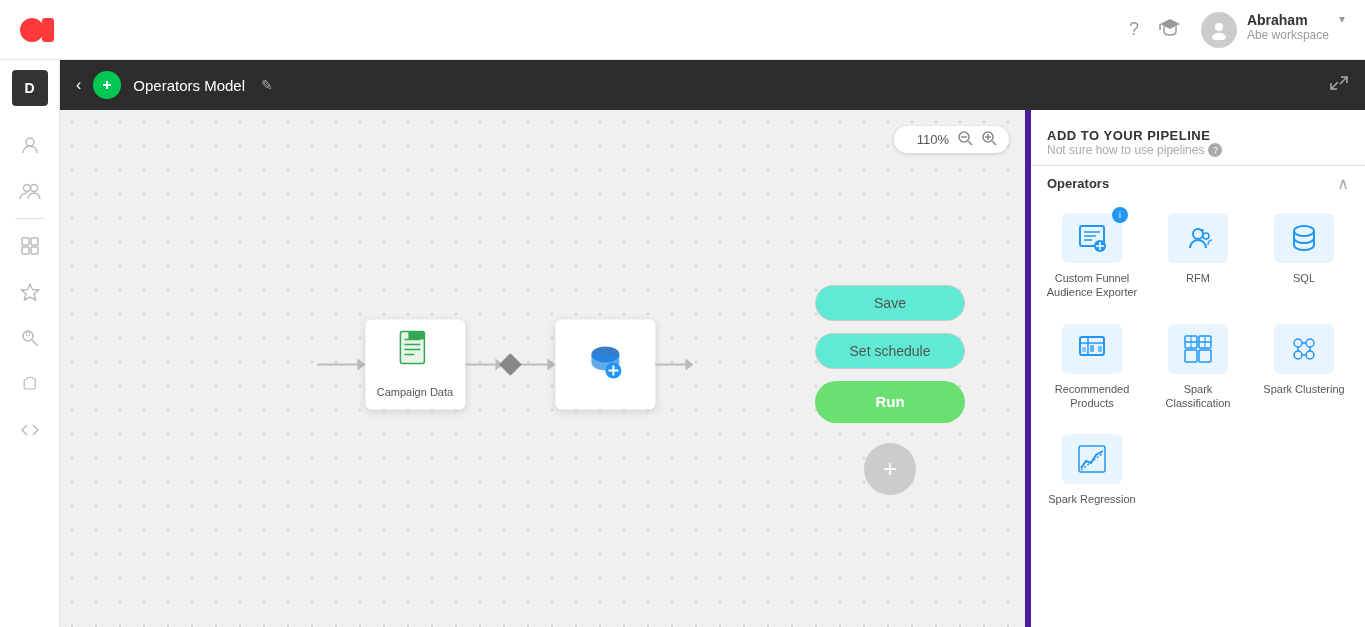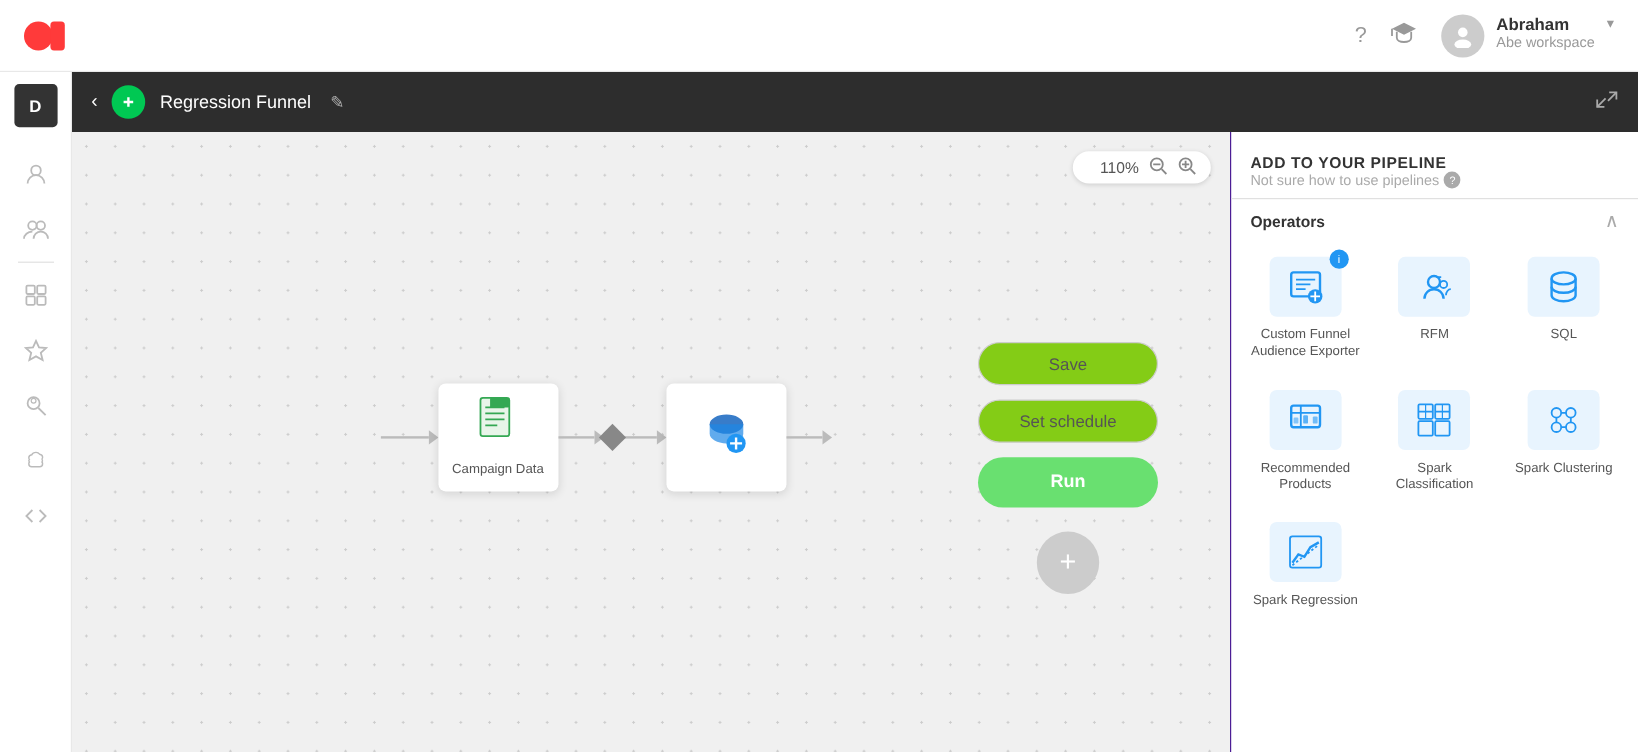--- a/index.html
+++ b/index.html
@@ -201,21 +201,21 @@
       display: flex;
       flex-direction: column;
       gap: 12px;
       align-items: center;
     }
     .btn-save, .btn-schedule {
       width: 150px;
       height: 36px;
       border-radius: 20px;
       border: 1.5px solid #ccc;
-      background: #84cc16;
+      background: #5eead4;
       font-size: 14px;
       color: #555;
       cursor: pointer;
       display: flex;
       align-items: center;
       justify-content: center;
     }
     .btn-run {
       width: 150px;
       height: 42px;
@@ -231,21 +231,21 @@
       justify-content: center;
     }
     .btn-add-circle {
       width: 52px; height: 52px; border-radius: 50%; background: #ccc; color: #fff; font-size: 24px; border: none; cursor: pointer; display: flex; align-items: center; justify-content: center; margin-top: 8px;
     }
 
     
     .right-panel {
       width: 340px;
       background: #fff;
-      border-left: 1px solid #4c1d95;
+      border-left: 6px solid #4c1d95;
       display: flex;
       flex-direction: column;
       overflow: hidden;
       flex-shrink: 0;
     }
     .right-panel-header {
       padding: 18px 16px 8px 16px;
       border-bottom: 1px solid #e0e0e0;
     }
     .add-pipeline-title {
@@ -433,21 +433,21 @@
   <div class="content-area">
 
     <div class="pipeline-header">
       <span class="back-arrow">‹</span>
       <div class="pipeline-icon">
         <svg width="18" height="18" viewBox="0 0 18 18">
             <circle cx="9" cy="9" r="8" fill="#00c853"></circle>
             <path d="M5 9h8M9 5v8" stroke="#fff" stroke-width="2"></path>
           </svg>
       </div>
-      <span class="pipeline-title">Regression Funnel</span>
+      <span class="pipeline-title">Operators Model</span>
       <span class="edit-icon">✎</span>
       <div style="margin-left:auto">
         <svg width="20" height="20" viewBox="0 0 20 20">
             <polyline points="12,4 18,4 18,10" stroke="#aaa" stroke-width="1.5" fill="none"></polyline>
             <polyline points="8,16 2,16 2,10" stroke="#aaa" stroke-width="1.5" fill="none"></polyline>
             <line x1="18" y1="4" x2="11" y2="11" stroke="#aaa" stroke-width="1.5"></line>
             <line x1="2" y1="16" x2="9" y2="9" stroke="#aaa" stroke-width="1.5"></line>
           </svg>
       </div>
     </div>

